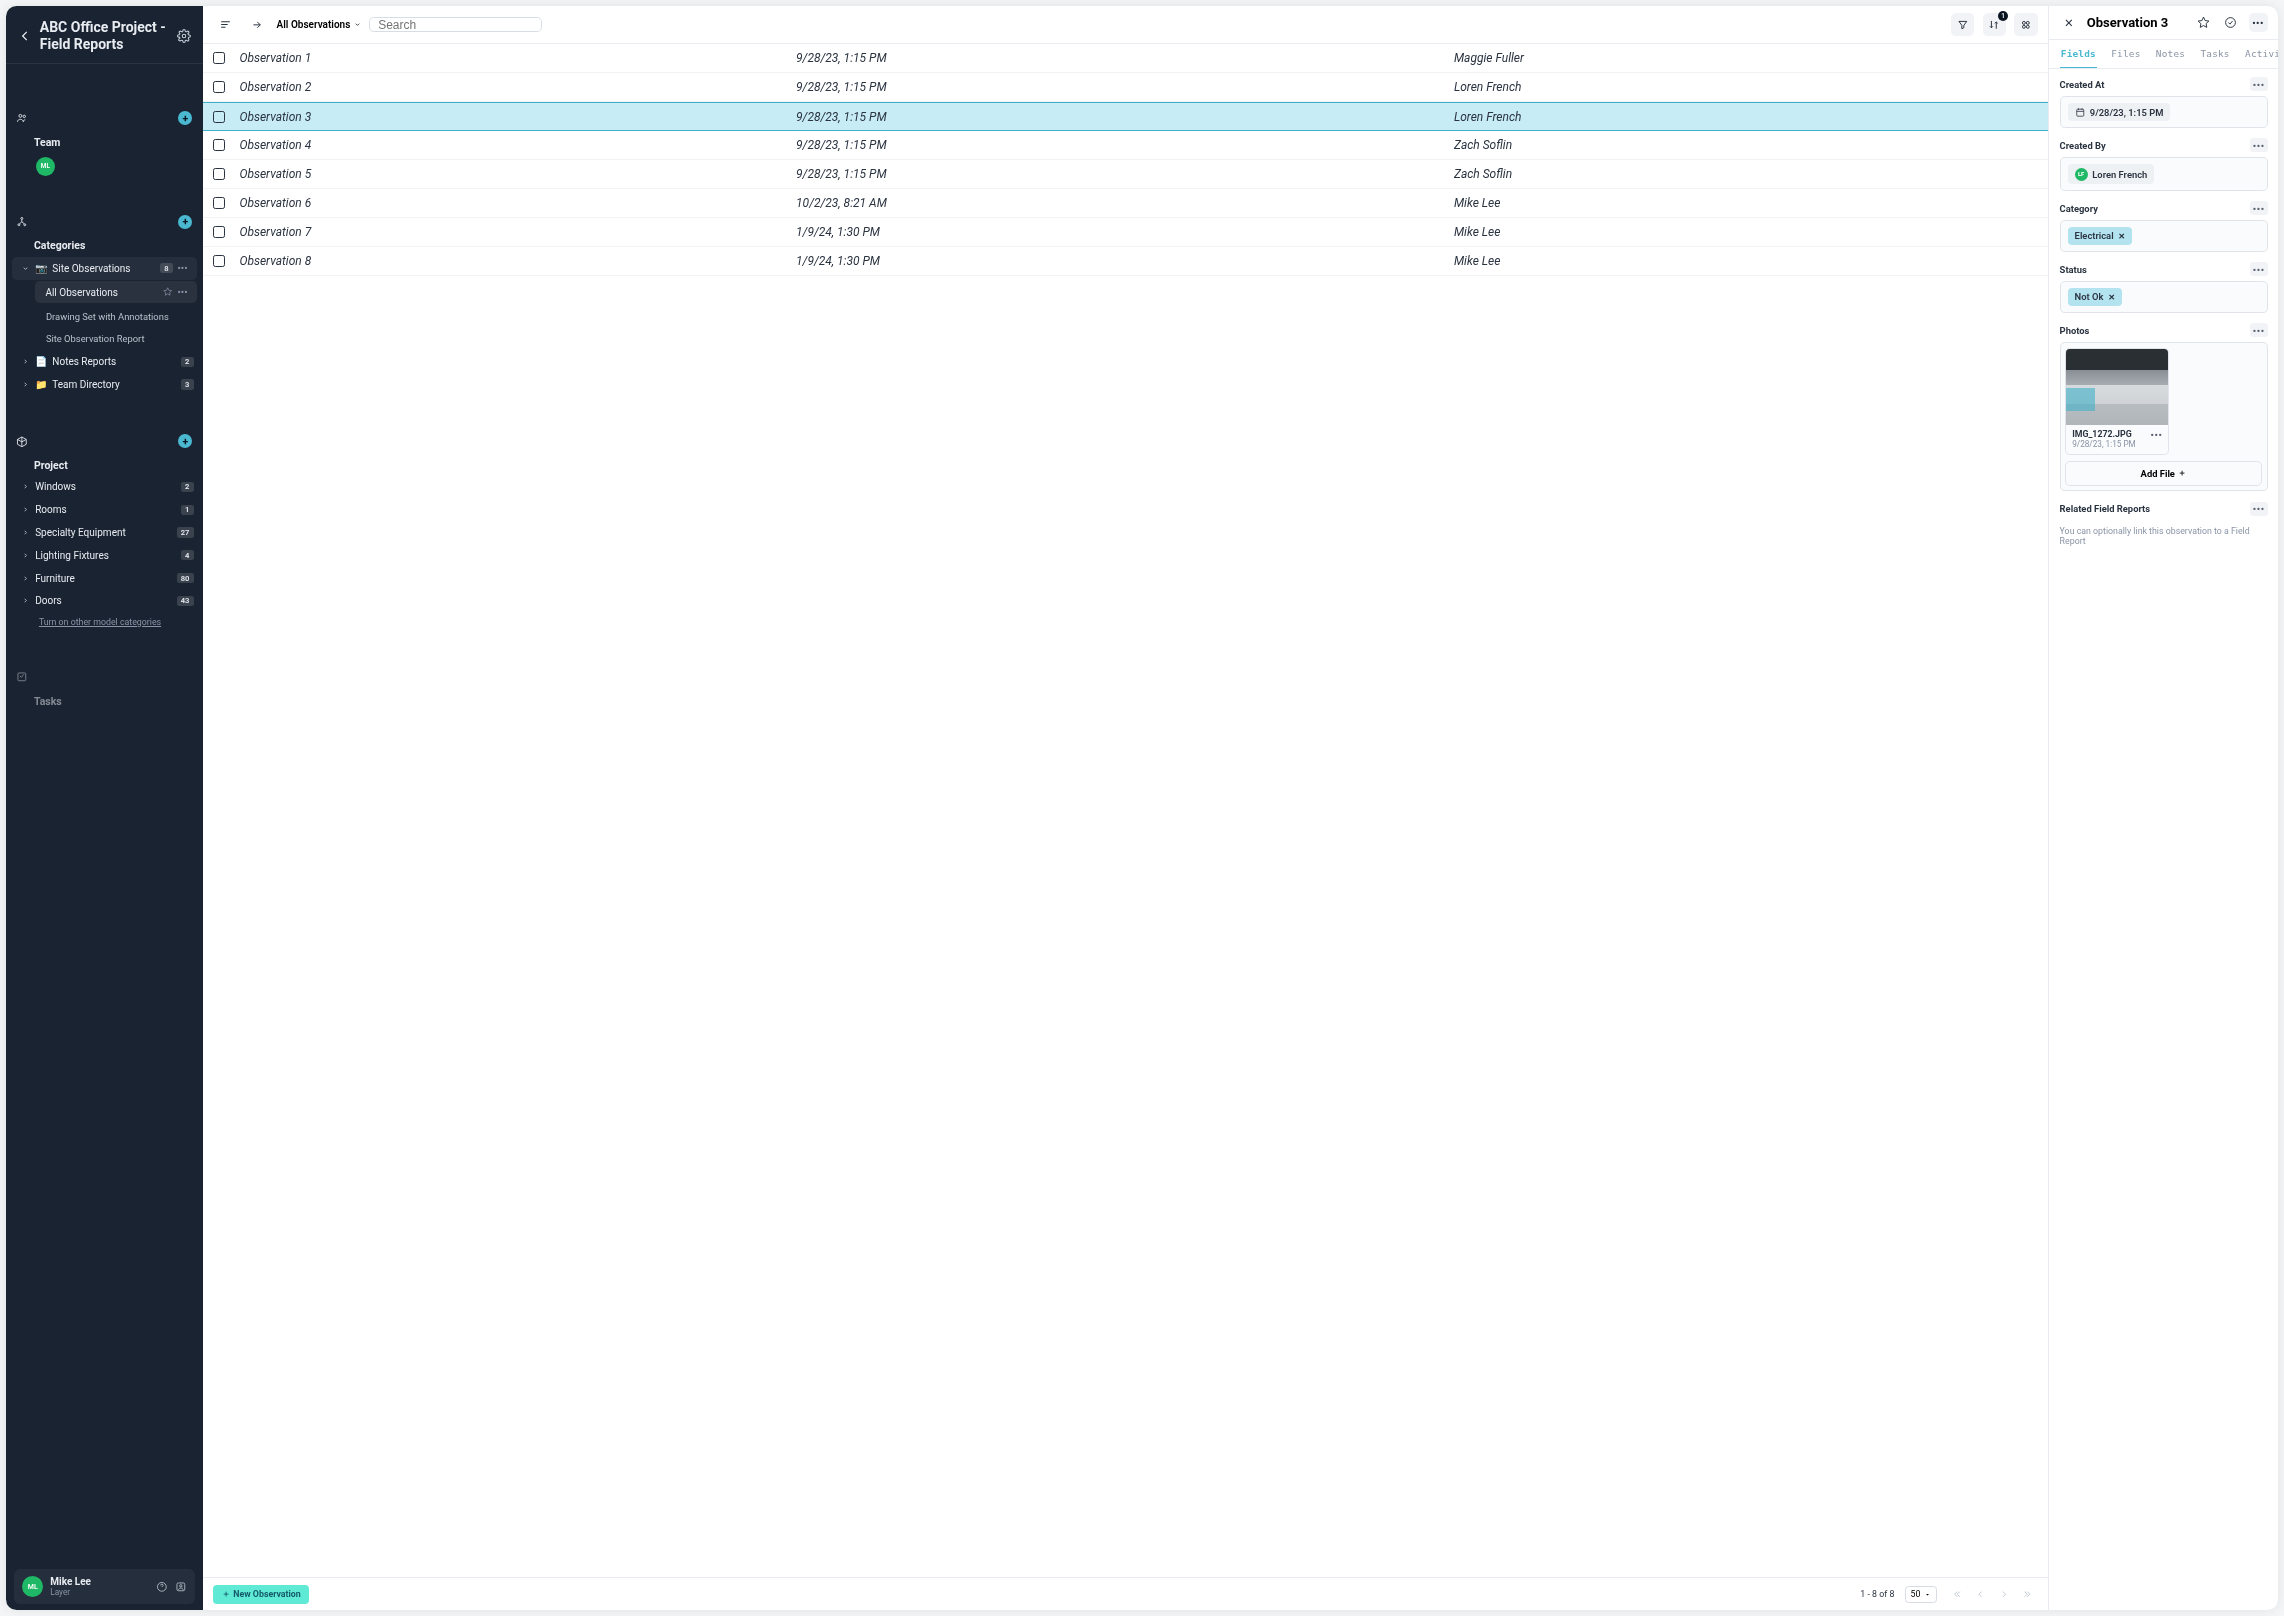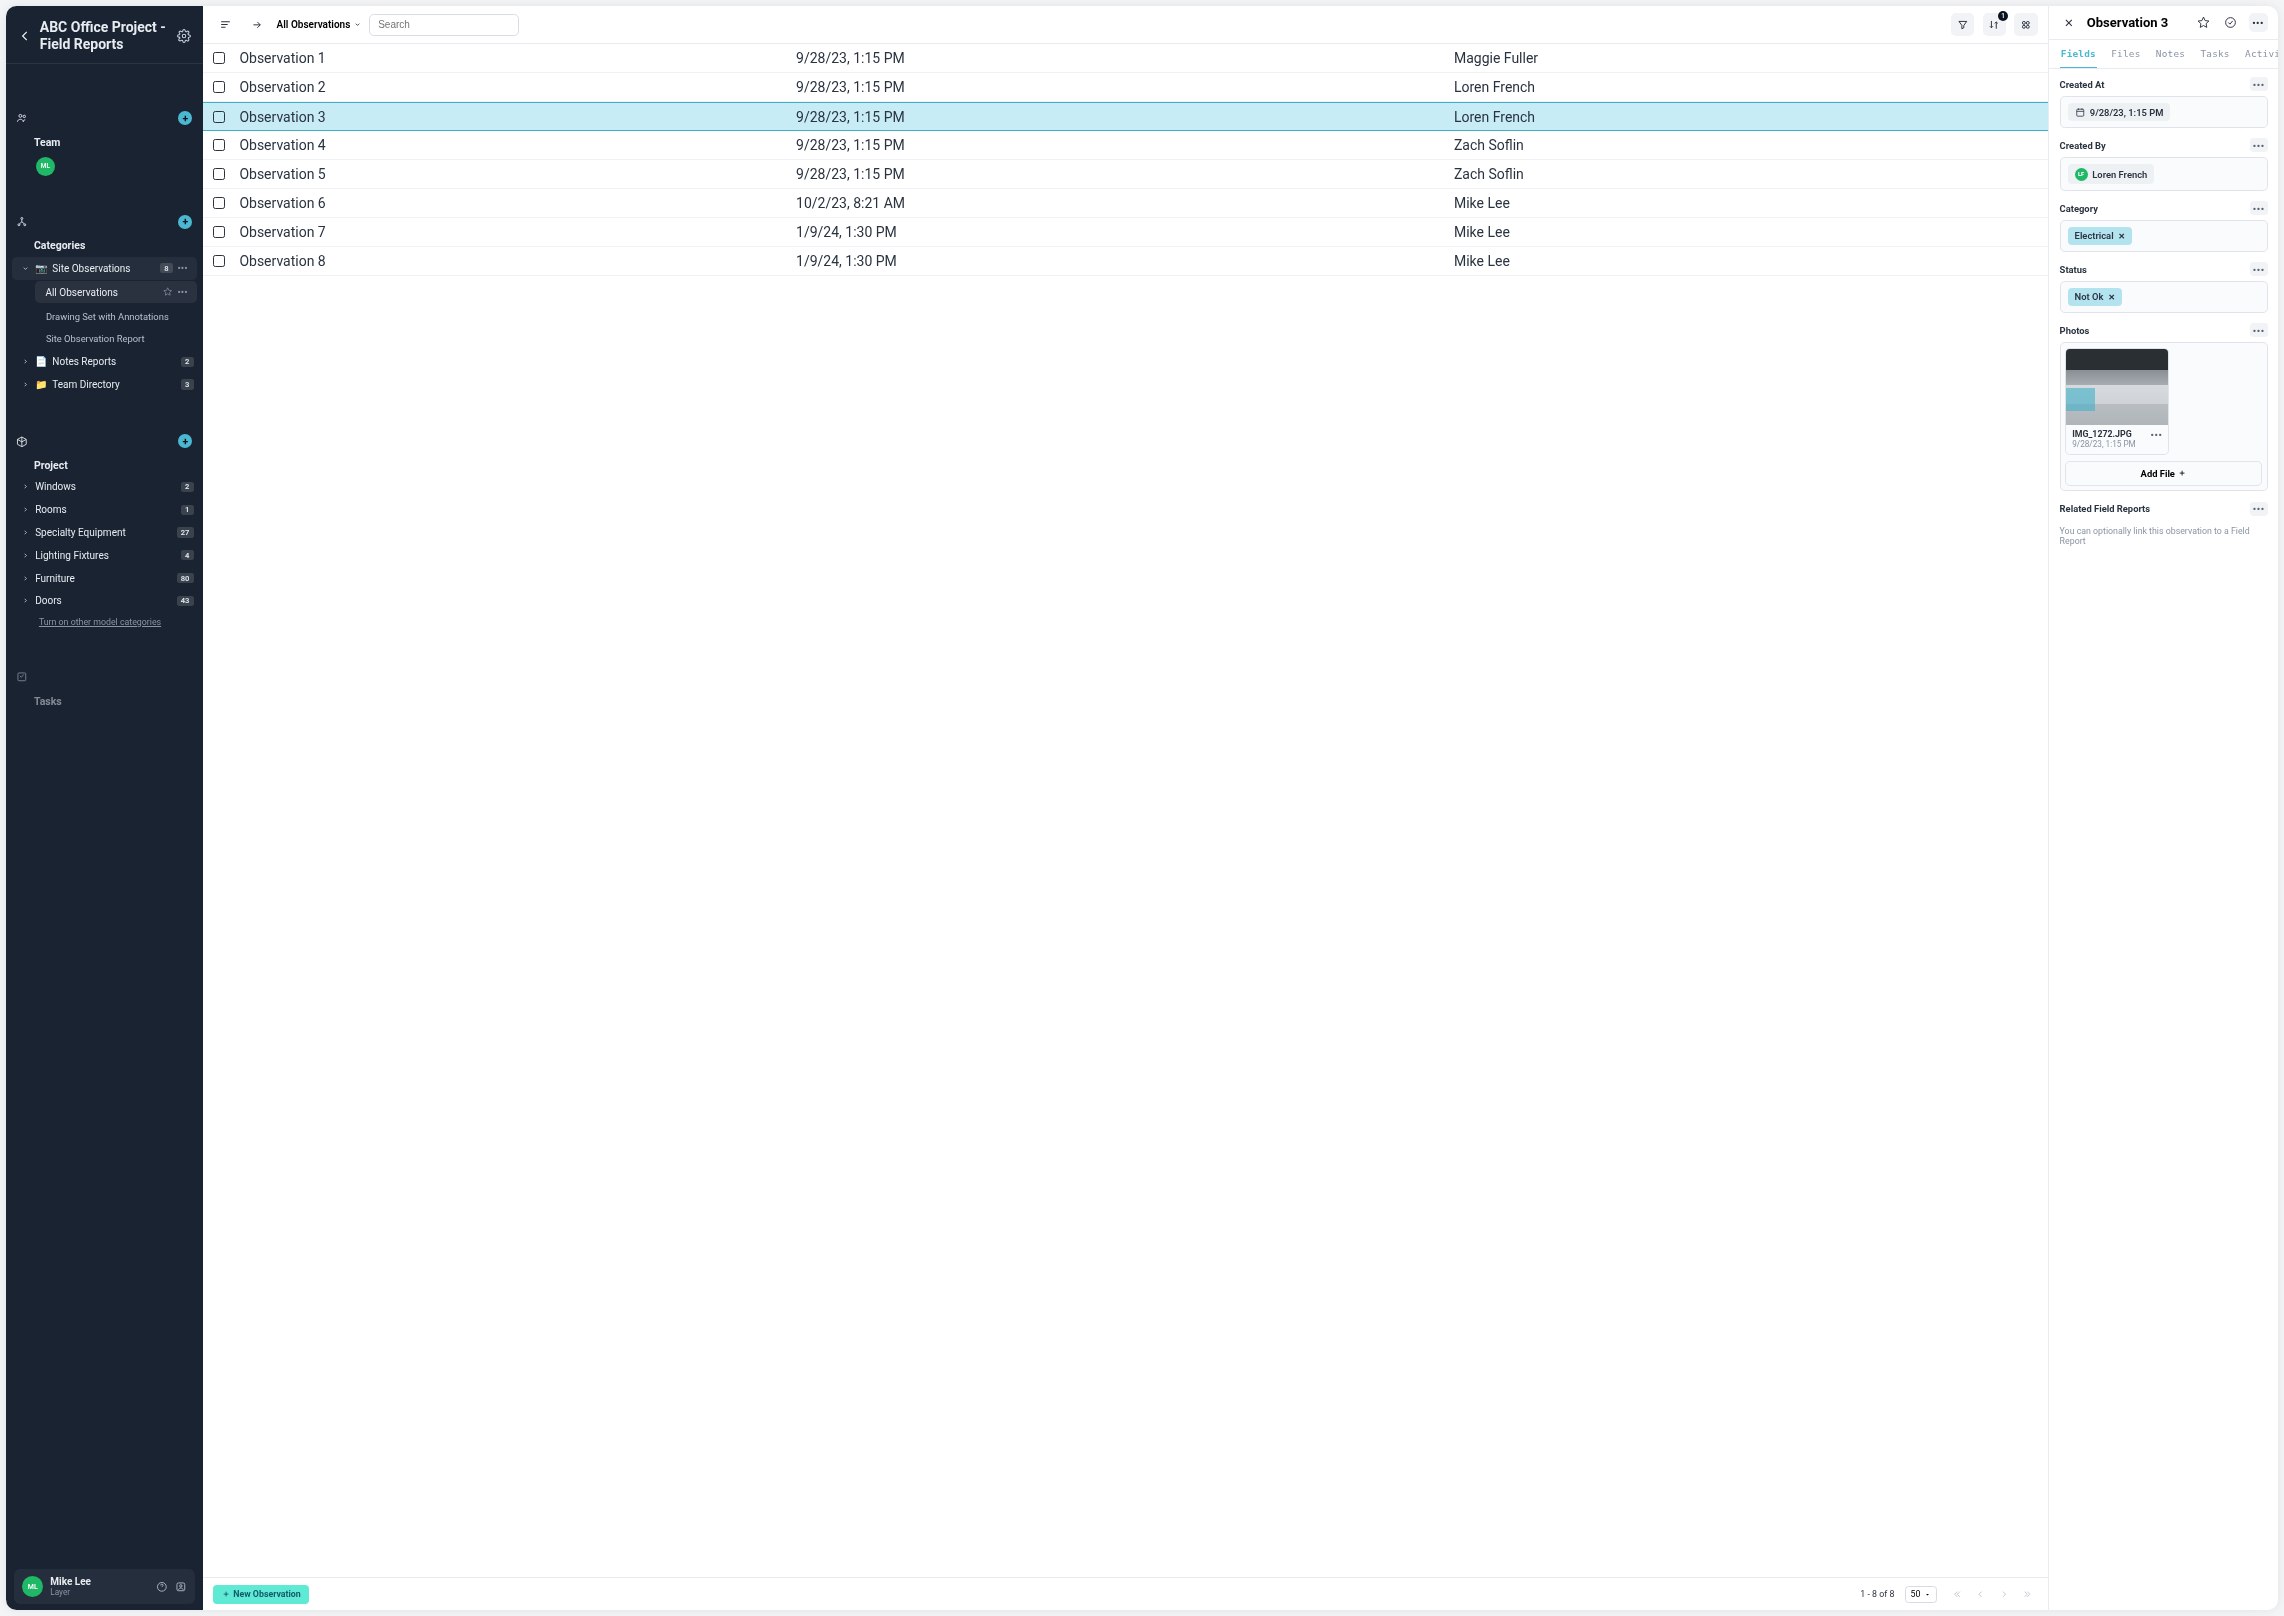--- a/index.html
+++ b/index.html
@@ -40,36 +40,36 @@
 .user-sub { font-size: 8.2px; color: #8a94a6; }
 .footer-icons { margin-left:auto; display:flex; gap:7px; color:#b8c0cc; }
 
 
 .main { flex:1; display:flex; flex-direction:column; min-width:0; }
 
 .top-toolbar { display:flex; align-items:center; padding: 7px 10.5px; gap: 8.2px; border-bottom: 0.6px solid #e8ebef; }
 .icon-btn { width: 23.4px; height: 23.4px; border-radius: 4.7px; display:flex; align-items:center; justify-content:center; cursor:pointer; color:#2a3340; }
 .icon-btn.bg { background:#f1f3f6; }
 .breadcrumb-pill { display:flex; align-items:center; gap:3.5px; font-size:10px; font-weight:600; cursor:pointer; }
-.search-input { flex:0 1 129px; height:22px; border:0.6px solid #d8dde5; border-radius:4.7px; padding:0 8.2px; font-size:10px; outline:none; }
+.search-input { flex:0 1 129px; height:15px; border:0.6px solid #d8dde5; border-radius:4.7px; padding:0 8.2px; font-size:12px; outline:none; }
 .toolbar-spacer { flex:1; }
 .badge-dot { position:absolute; top:-2.3px; right:-2.3px; width:10.5px; height:10.5px; border-radius:50%; background:#0a1420; color:#fff; font-size:6.4px; display:flex; align-items:center; justify-content:center; font-weight:600; }
 .rel { position:relative; }
 
 
 .table-wrap { flex:1; overflow:auto; }
 .thead { display:flex; align-items:center; padding: 0 10.5px; height: 29px; border-bottom:0.6px solid #e8ebef; font-size:7.6px; color:#5b6472; font-weight:700; letter-spacing: 0.2px; }
 .col-check { width:26px; display:flex; align-items:center; }
 .col-name { flex: 1.1; }
 .col-created-at { flex: 1.3; }
 .col-created-by { flex: 1.1; }
 .col-add { width: 27px; display:flex; justify-content:center; }
 .add-col-btn { width:21px; height:21px; border-radius:4.7px; background:#f1f3f6; display:flex; align-items:center; justify-content:center; cursor:pointer; }
 
-.trow { display:flex; align-items:center; padding: 0 10.5px; height:29px; border-bottom:0.6px solid #f0f2f5; font-size:14px; color:#2a3340; cursor:pointer; }
+.trow { display:flex; align-items:center; padding: 0 10.5px; height:29px; border-bottom:0.6px solid #f0f2f5; font-size:12px; color:#2a3340; cursor:pointer;font-style:italic; }
 .trow.selected { background:#c7ecf5; border-top: 1.2px solid #3fb0c8; border-bottom: 1.2px solid #3fb0c8; }
 .checkbox { width:11.7px; height:11.7px; border:1.2px solid #2a3340; border-radius:2.3px; cursor:pointer; }
 
 
 .bottom-bar { display:flex; align-items:center; padding: 5.9px 10.5px; gap: 10.5px; border-top:0.6px solid #e8ebef; }
 .new-btn { background:#5eead4; color:#155a6a; font-weight:700; font-size:8.8px; padding:4.7px 8.2px; border-radius:4.1px; display:flex; align-items:center; gap:3.5px; cursor:pointer; }
 .pager-text { font-size:8.8px; color:#2a3340; }
 .page-size { border:0.6px solid #d8dde5; border-radius:3.5px; padding:2.3px 4.7px; display:flex; align-items:center; gap:3.5px; font-size:8.8px; cursor:pointer; }
 .pager-btns { display:flex; gap:3.5px; }
 .pager-btn { width:20px; height:20px; display:flex; align-items:center; justify-content:center; color:#b8c0cc; cursor:pointer; }

